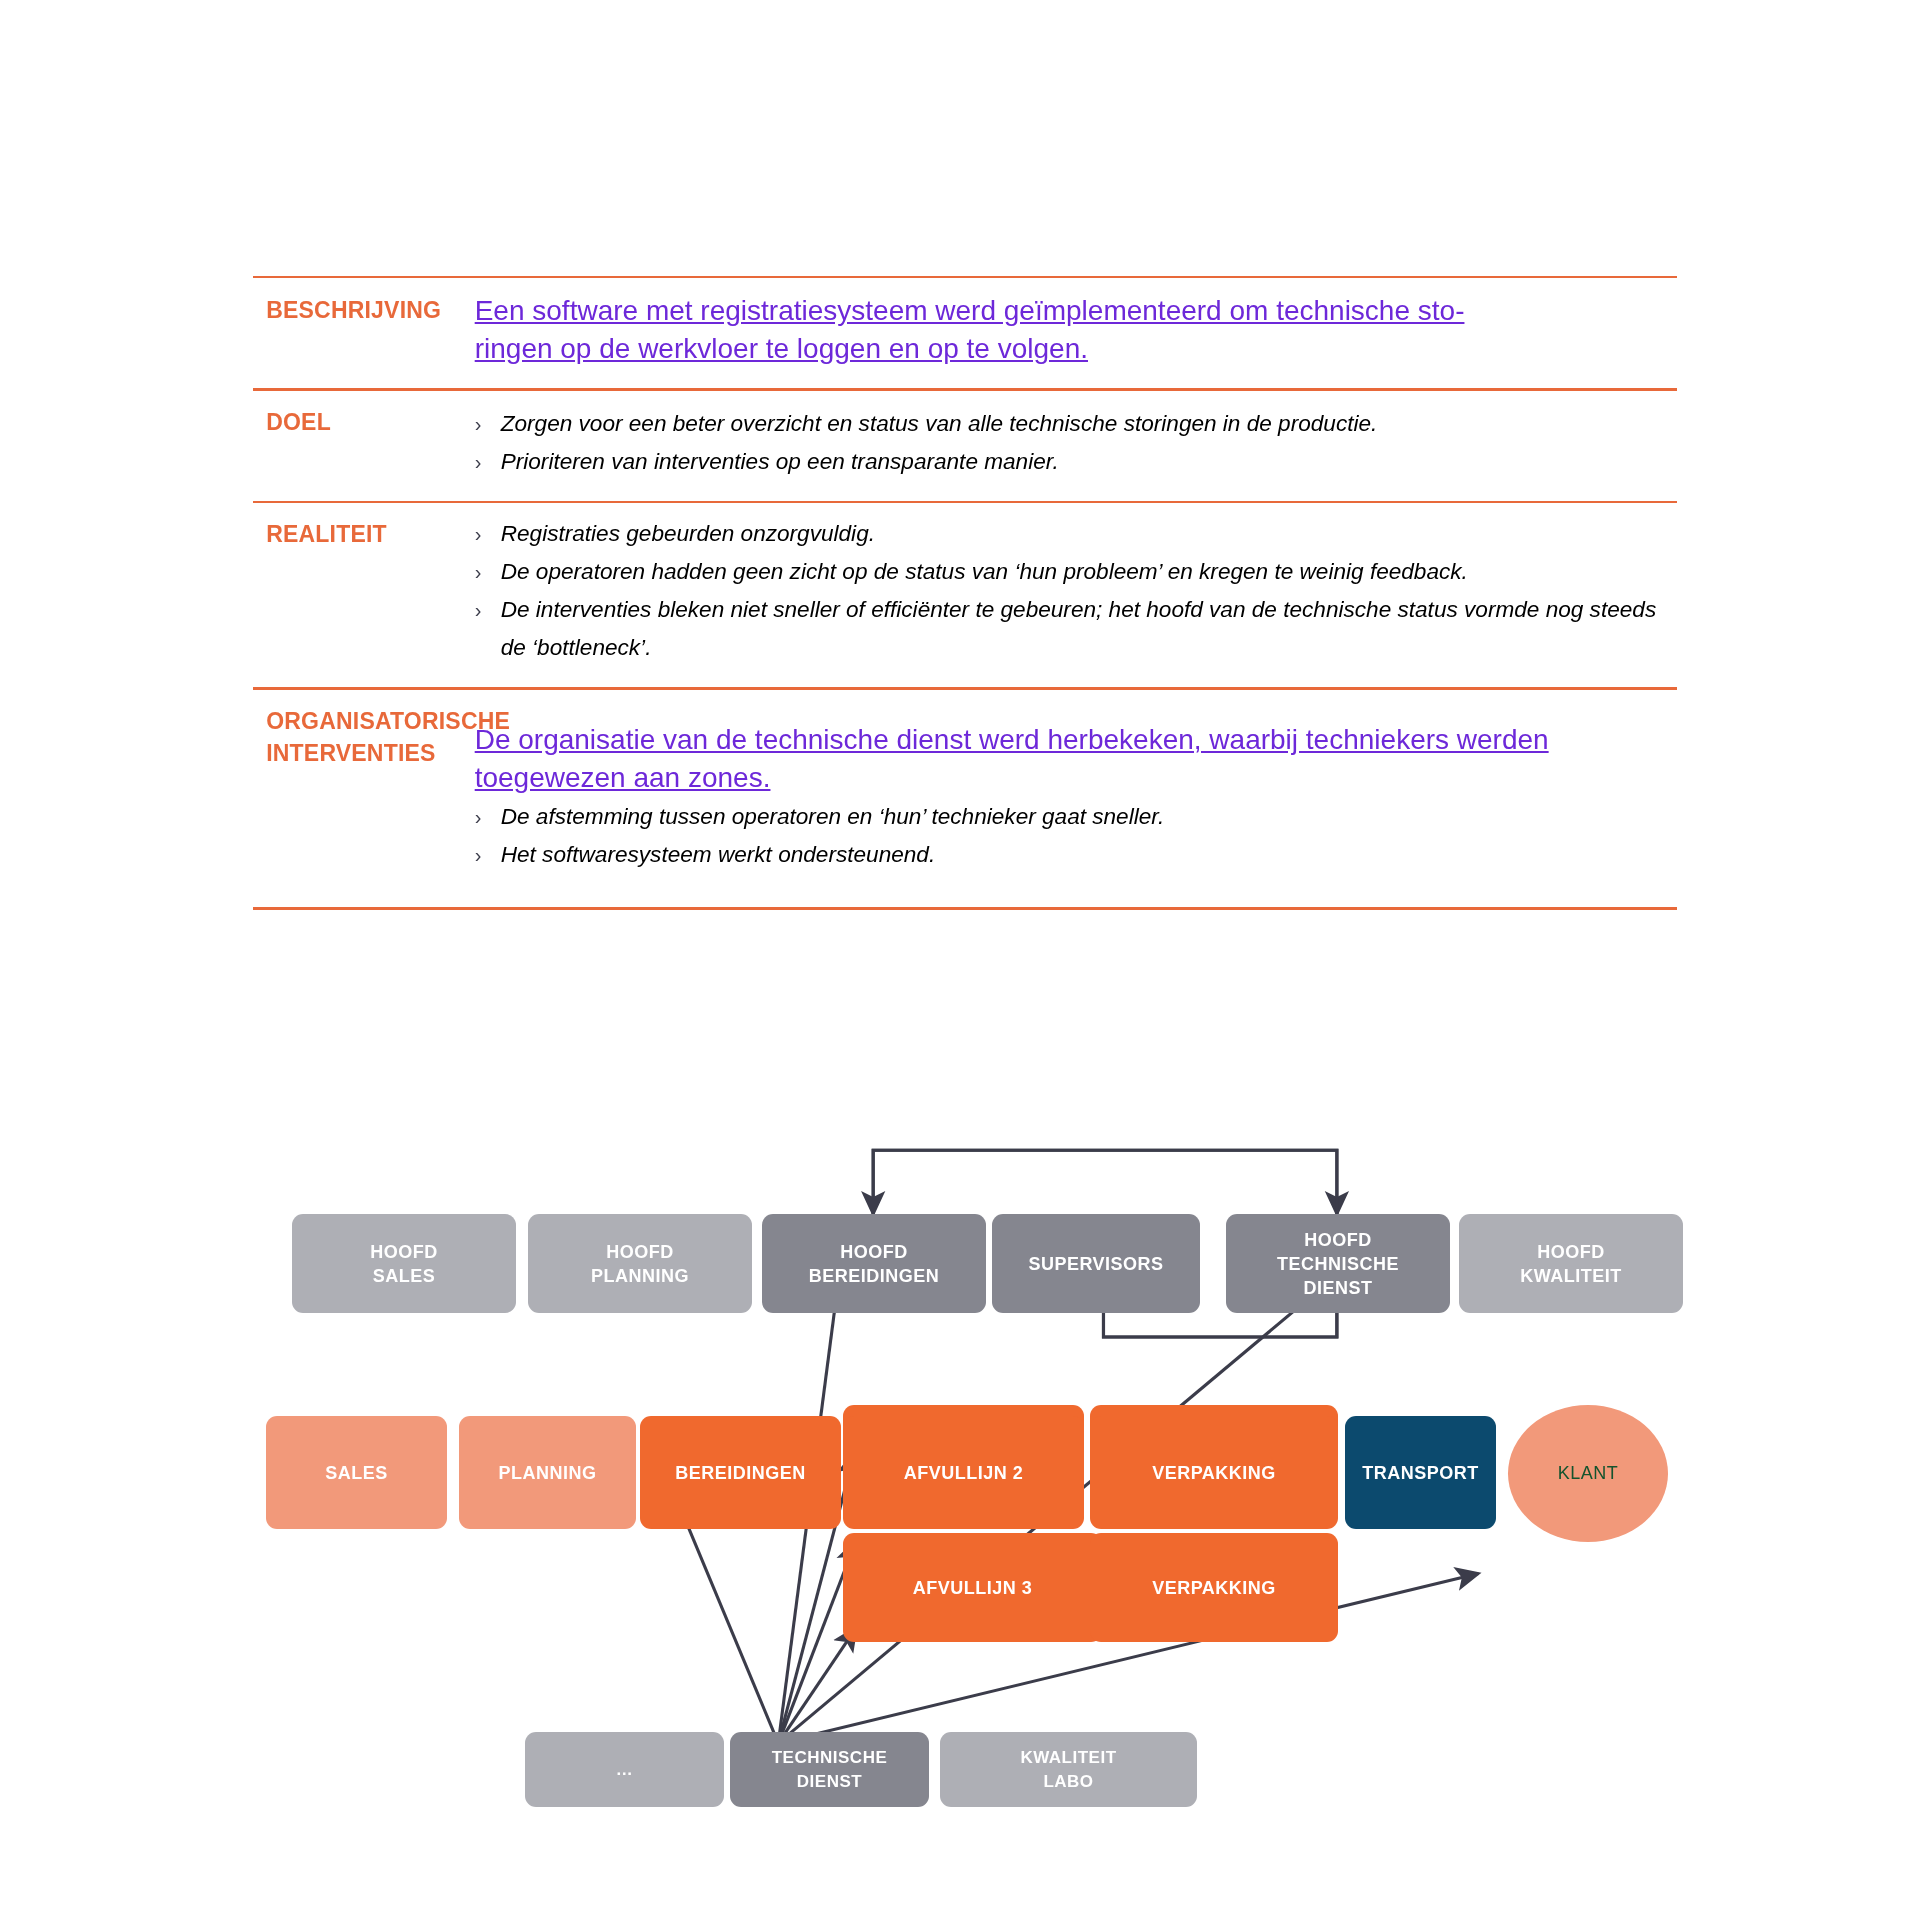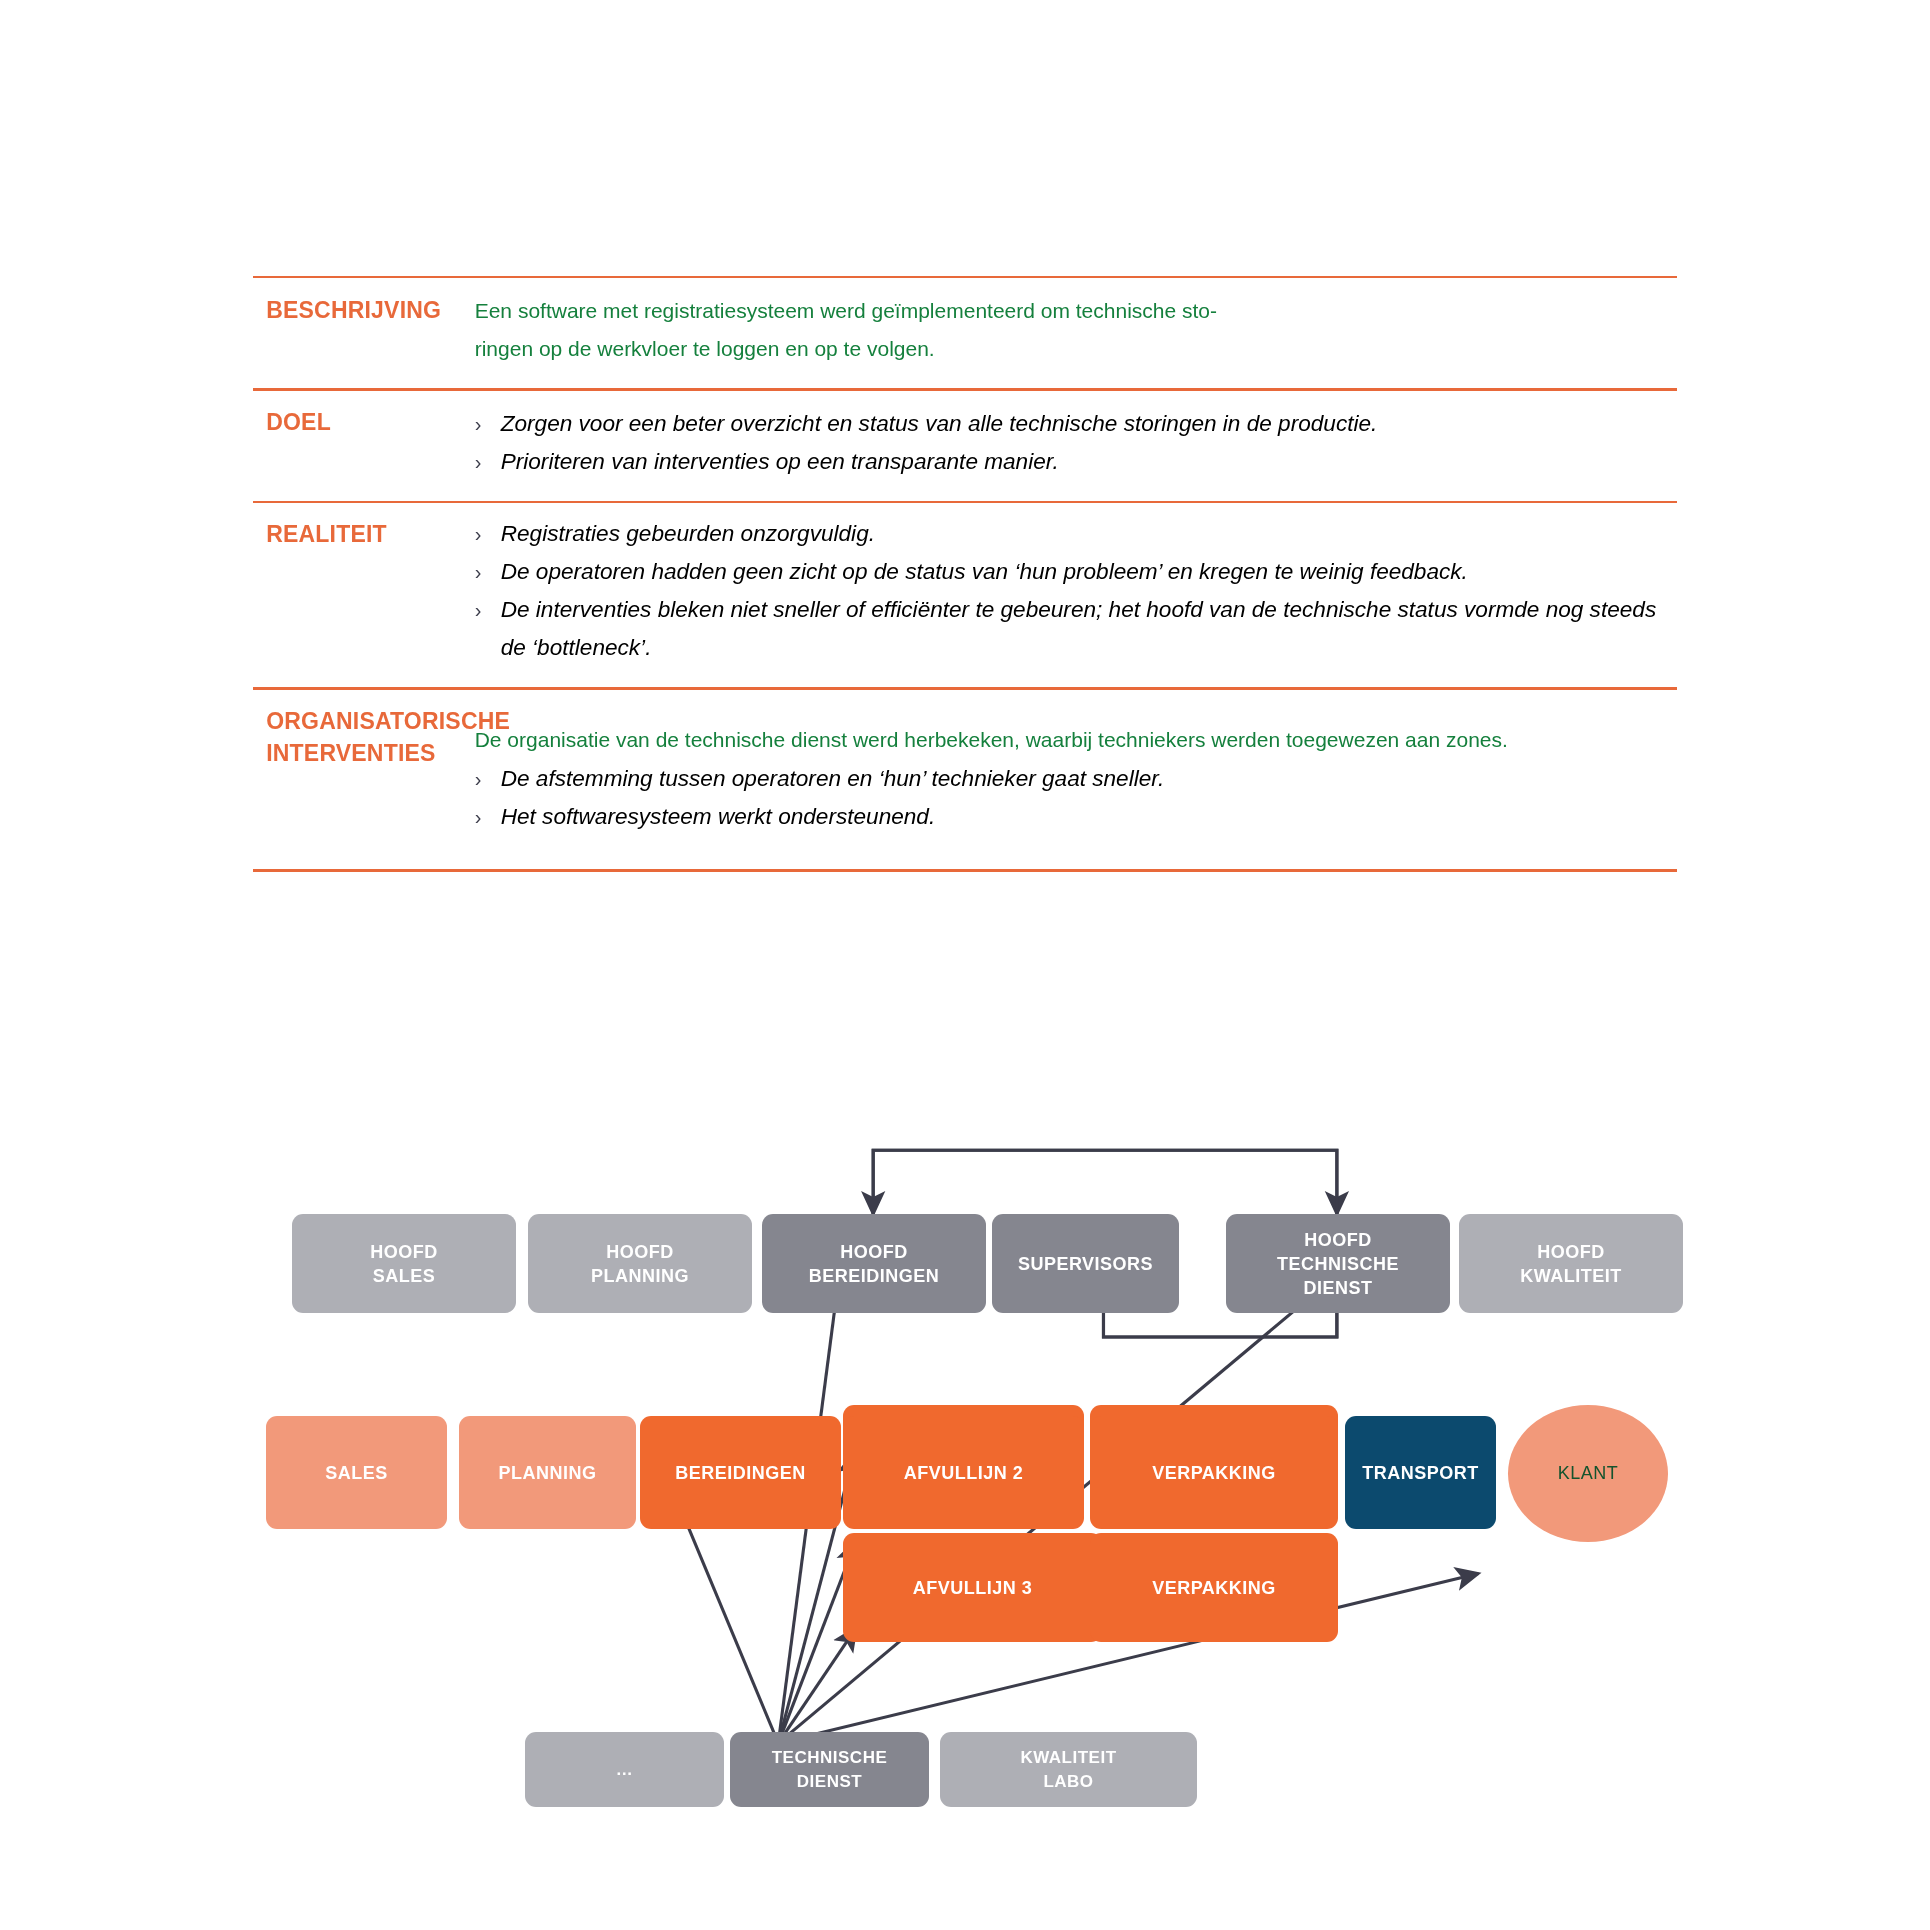--- a/index.html
+++ b/index.html
@@ -7,21 +7,21 @@
        font-family:"Liberation Sans",sans-serif;
        -webkit-font-smoothing:antialiased;}
 
   
   #table{position:absolute;left:253px;top:276px;width:1424px;}
   .rule{height:2.3px;background:#E8693A;width:100%;}
   .row{display:flex;align-items:flex-start;}
   .row-label{width:210px;flex:0 0 210px;padding-top:15.6px;padding-left:13.2px;box-sizing:border-box;}
   .row-label span{color:#E8693A;font-weight:bold;font-size:23px;letter-spacing:0.2px;line-height:32px;display:block;}
   .row-body{flex:1;padding-top:15.6px;padding-bottom:17px;padding-left:11.7px;box-sizing:border-box;}
-  .para{font-size:21px;line-height:38px;color:#15803d;}
+  .para{font-size:28px;line-height:38px;color:#6d28d9;text-decoration:underline;}
   .bullets{list-style:none;margin:0;padding:0;}
   .bullets li{display:flex;font-size:22.6px;line-height:38px;color:#000;}
   .bullets li .bl{flex:0 0 26px;color:#3b3c4a;font-size:20px;line-height:38px;}
   .bullets li .bt{flex:1;font-style:italic;}
   .sec-desc .row-body{padding-top:14px;padding-bottom:20px;}
   .sec-doel  .row-body{padding-top:14px;padding-bottom:20px;}
   .sec-real  .row-body{padding-top:12.5px;padding-bottom:20px;}
   .sec-org   .row-body{padding-top:31px;padding-bottom:33px;}
   .sec-org .para{margin-bottom:1.6px;}
 
@@ -155,21 +155,21 @@
          <span>SALES</span></div>
   </div>
   <div class="bx" style="left:528px;top:140px;width:224px;height:99px;background:#AEAFB5;">
     <div><span>HOOFD</span><br>
          <span>PLANNING</span></div>
   </div>
   <div class="bx" style="left:762px;top:140px;width:224px;height:99px;background:#85868F;">
     <div><span>HOOFD</span><br>
          <span>BEREIDINGEN</span></div>
   </div>
-  <div class="bx" style="left:992px;top:140px;width:187px;height:99px;background:#85868F;">
+  <div class="bx" style="left:992px;top:140px;width:208px;height:99px;background:#85868F;">
     <div><span>SUPERVISORS</span></div>
   </div>
   <div class="bx" style="left:1226px;top:140px;width:224px;height:99px;background:#85868F;">
     <div><span>HOOFD</span><br>
          <span>TECHNISCHE</span><br>
          <span>DIENST</span></div>
   </div>
   <div class="bx" style="left:1459px;top:140px;width:224px;height:99px;background:#AEAFB5;">
     <div><span>HOOFD</span><br>
          <span>KWALITEIT</span></div>

